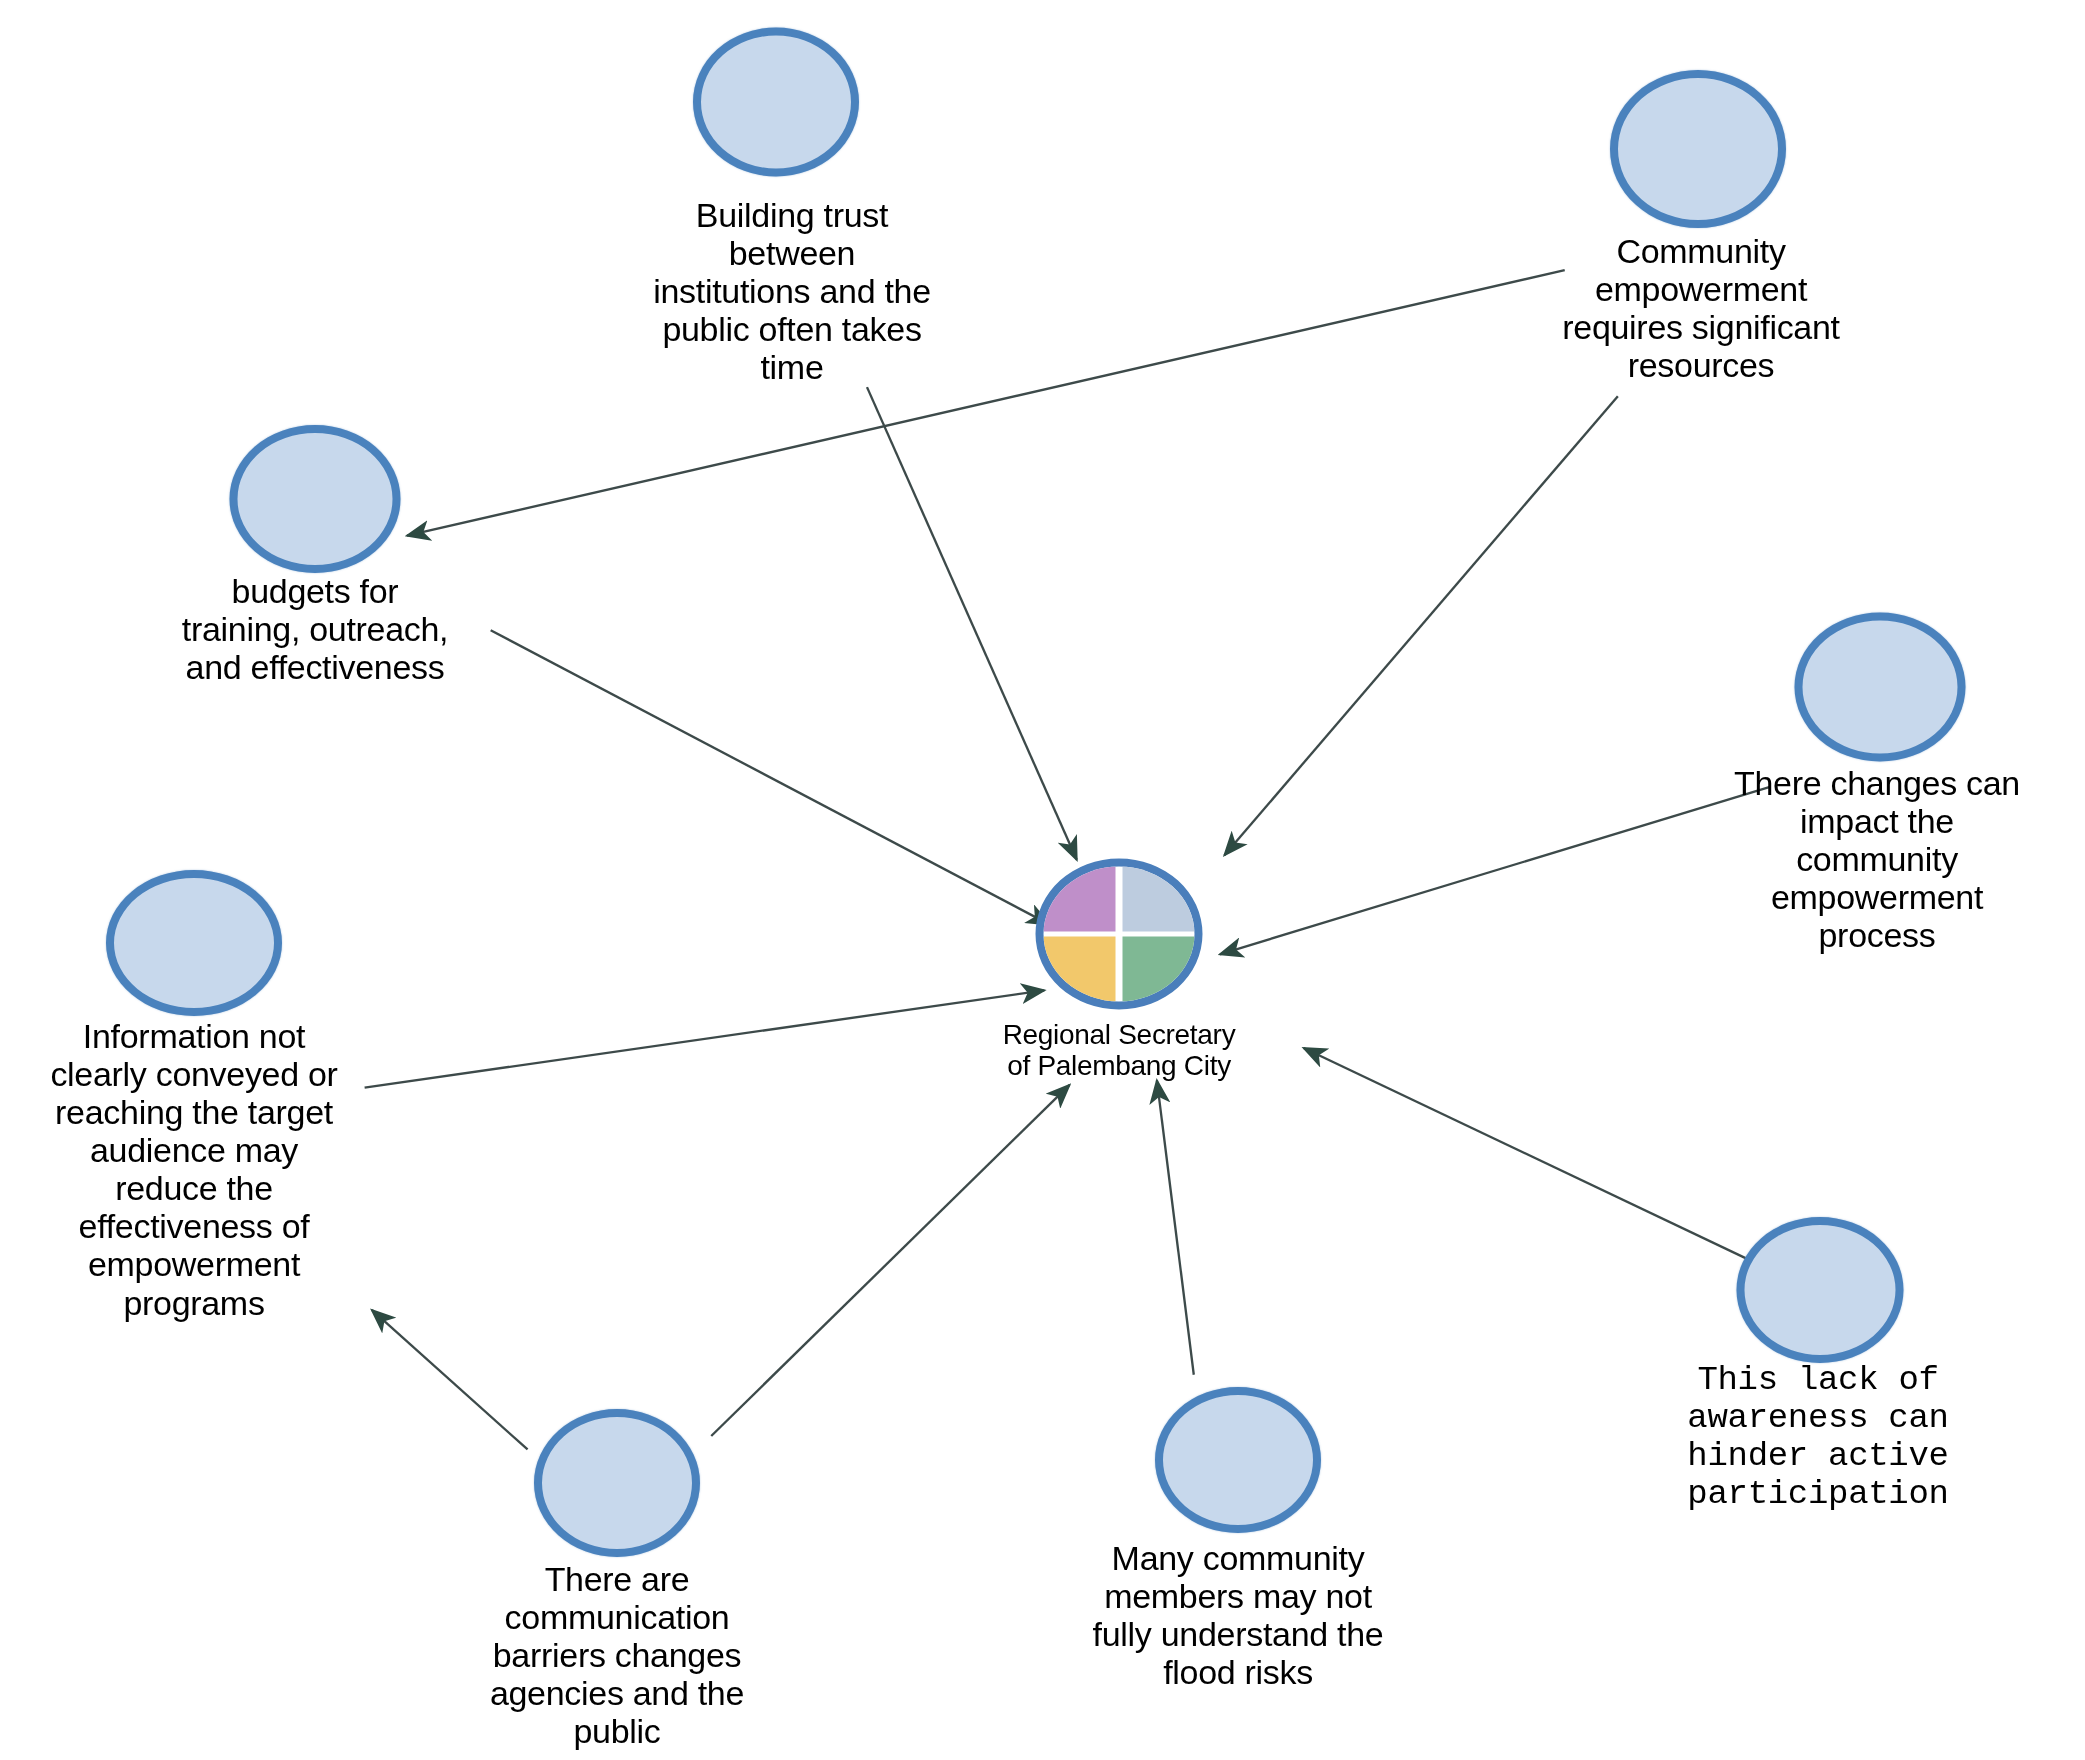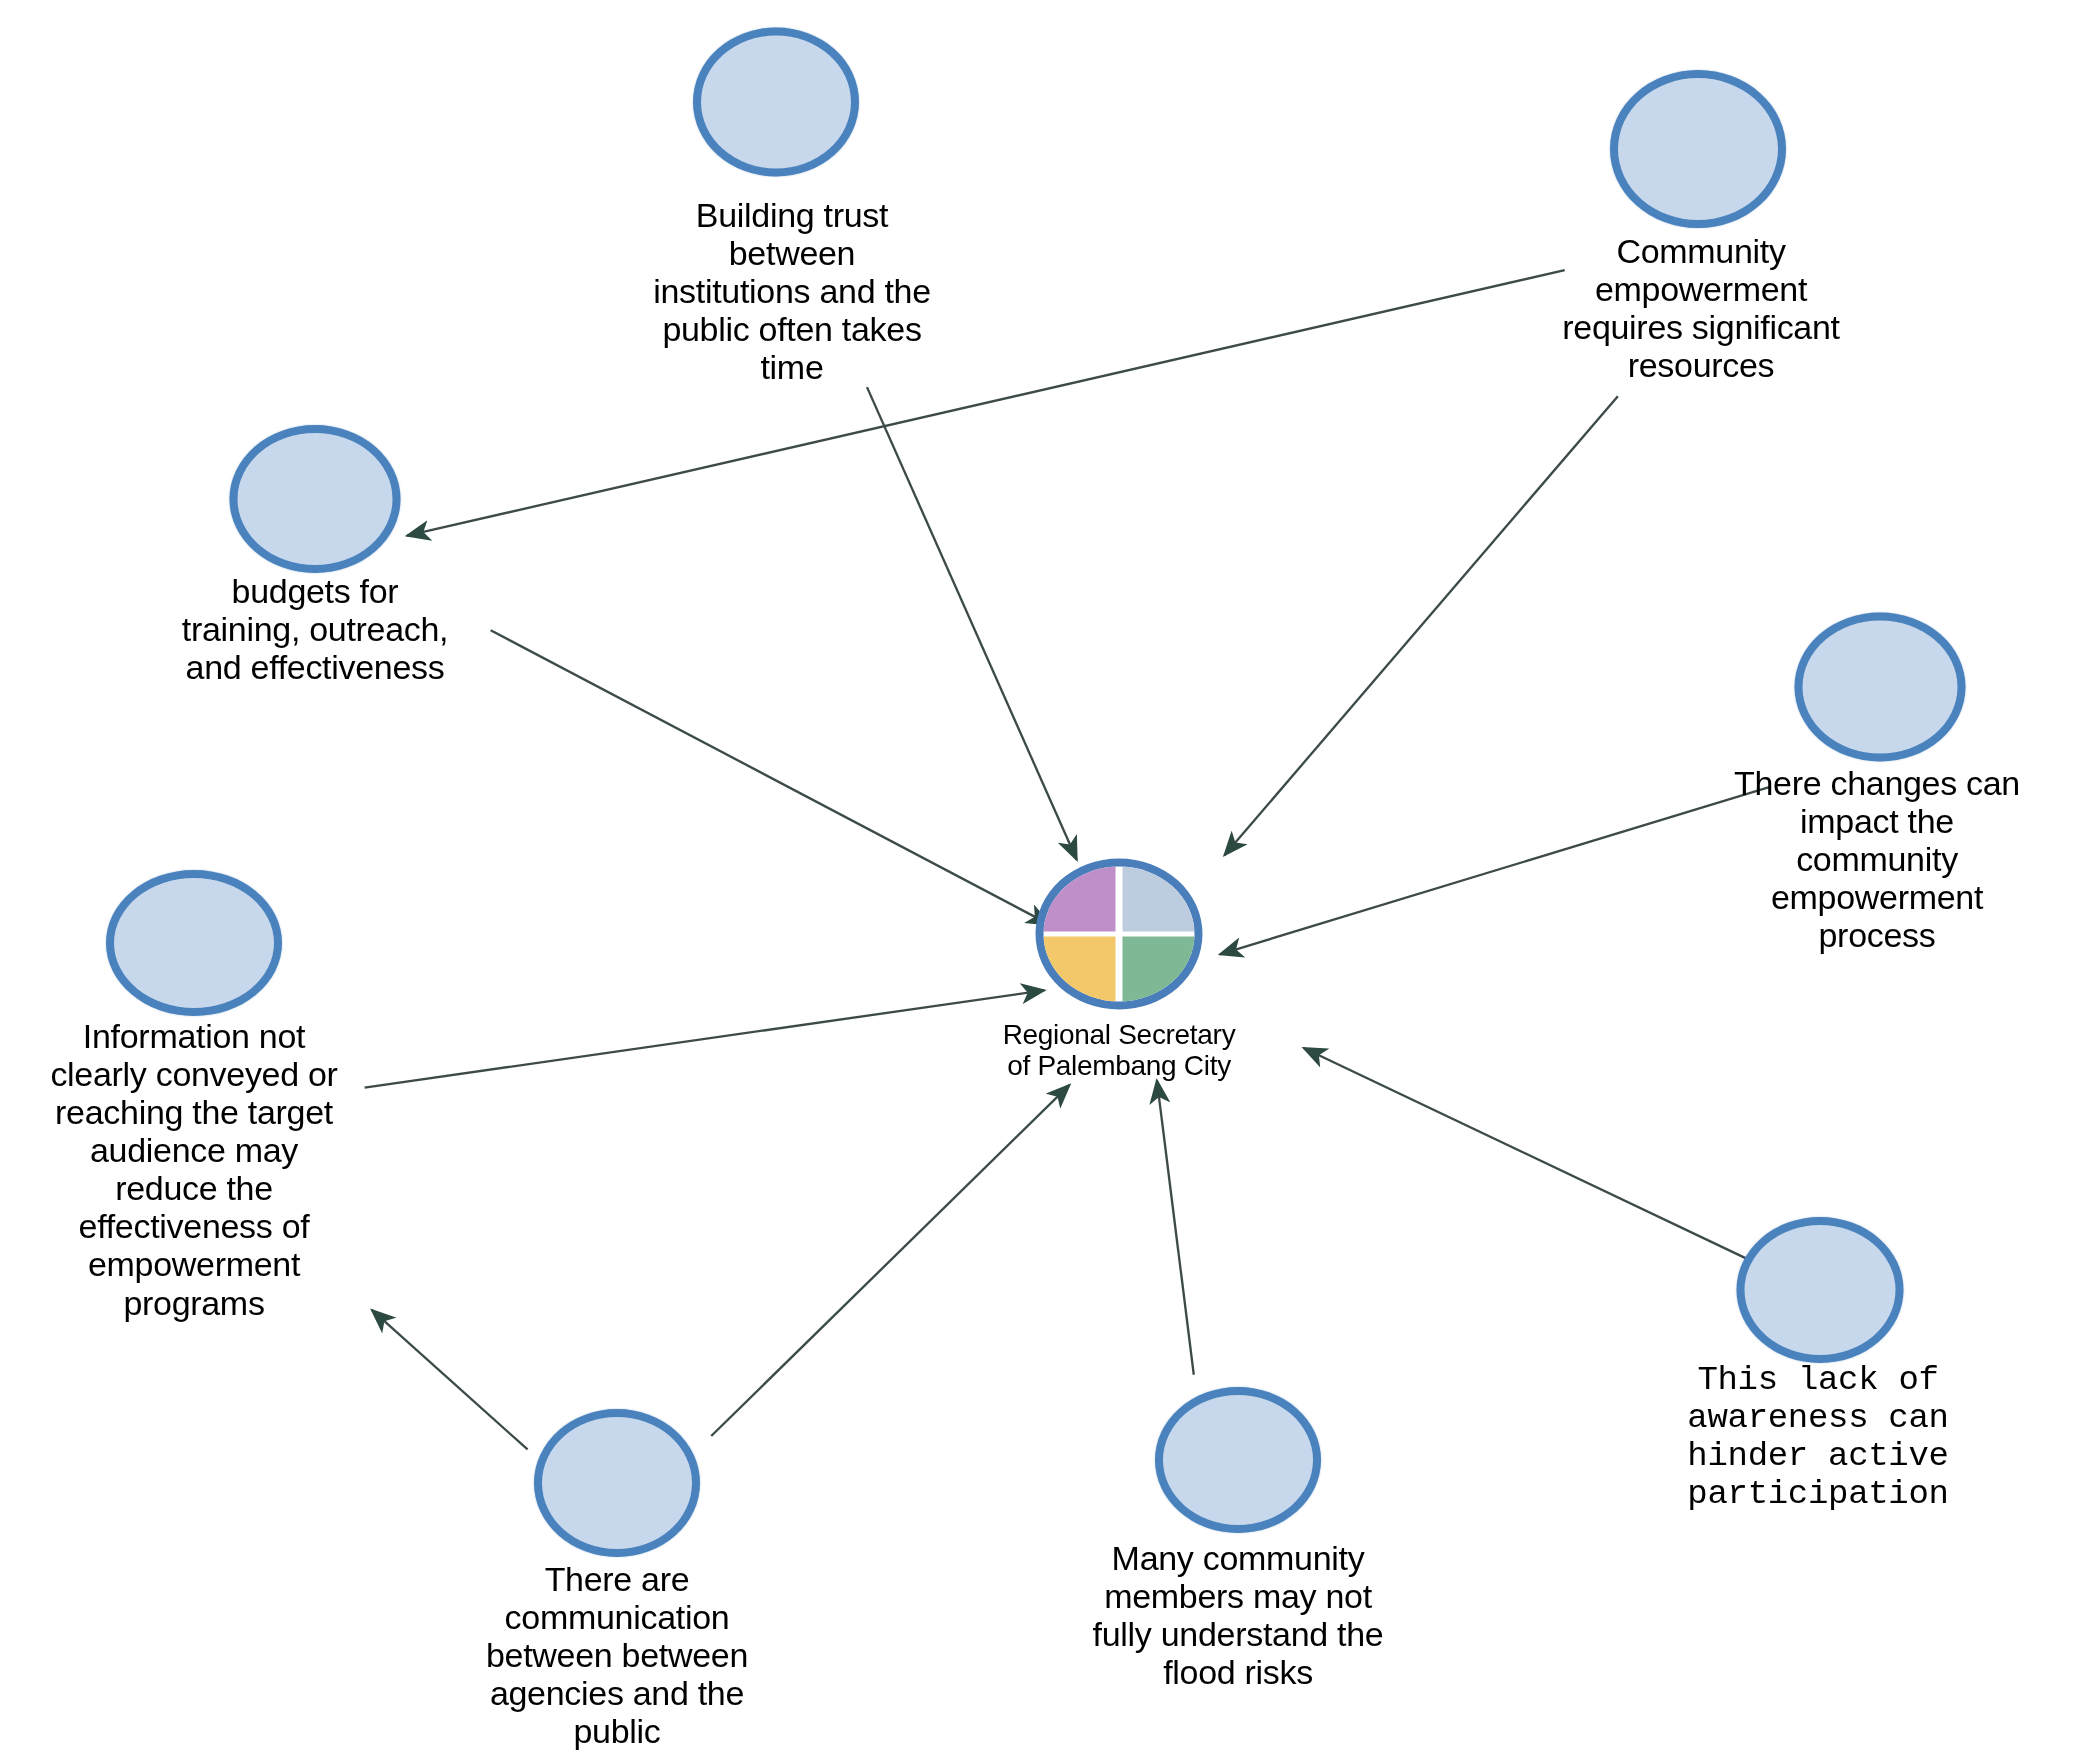--- a/index.html
+++ b/index.html
@@ -118,21 +118,21 @@
 empowerment
 programs</div>
       <div class="node node-plain" style="left: 1820px; top: 1290px; width: 167px; height: 146px;"></div>
       <div class="label" style="left: 1818px; top: 1361px; width: 360px; font-family: Liberation Mono, monospace;">This lack of
 awareness can
 hinder active
 participation</div>
       <div class="node node-plain" style="left: 617px; top: 1483px; width: 166px; height: 148px;"></div>
       <div class="label" style="left: 617px; top: 1560px; width: 378px;">There are
 communication
-between between
+barriers changes
 agencies and the
 public</div>
       <div class="node node-plain" style="left: 1238px; top: 1460px; width: 166px; height: 146px;"></div>
       <div class="label" style="left: 1238px; top: 1539px; width: 405px;">Many community
 members may not
 fully understand the
 flood risks</div>
     </div>
 
   <div class="node node-center" id="center-node" style="left: 1119px; top: 934px; width: 167px; height: 151px;">

